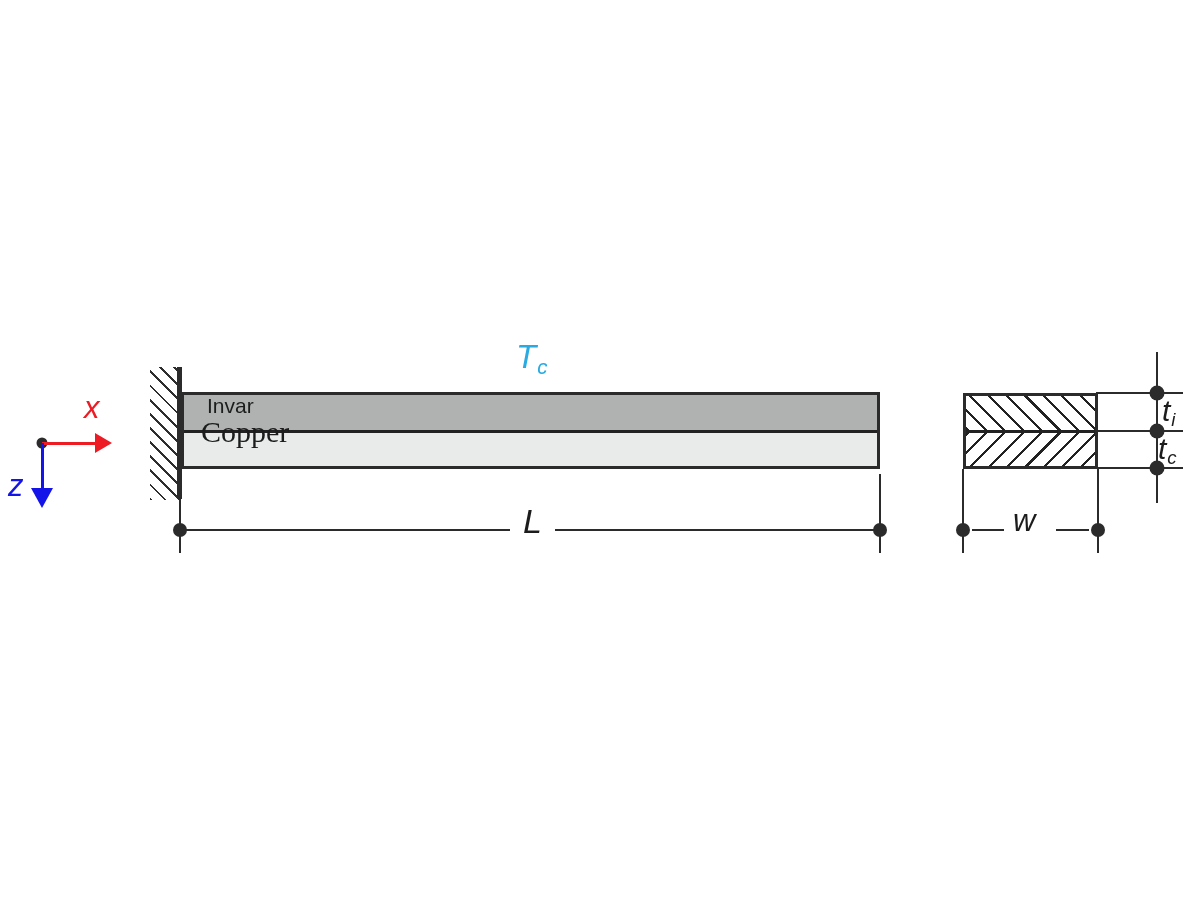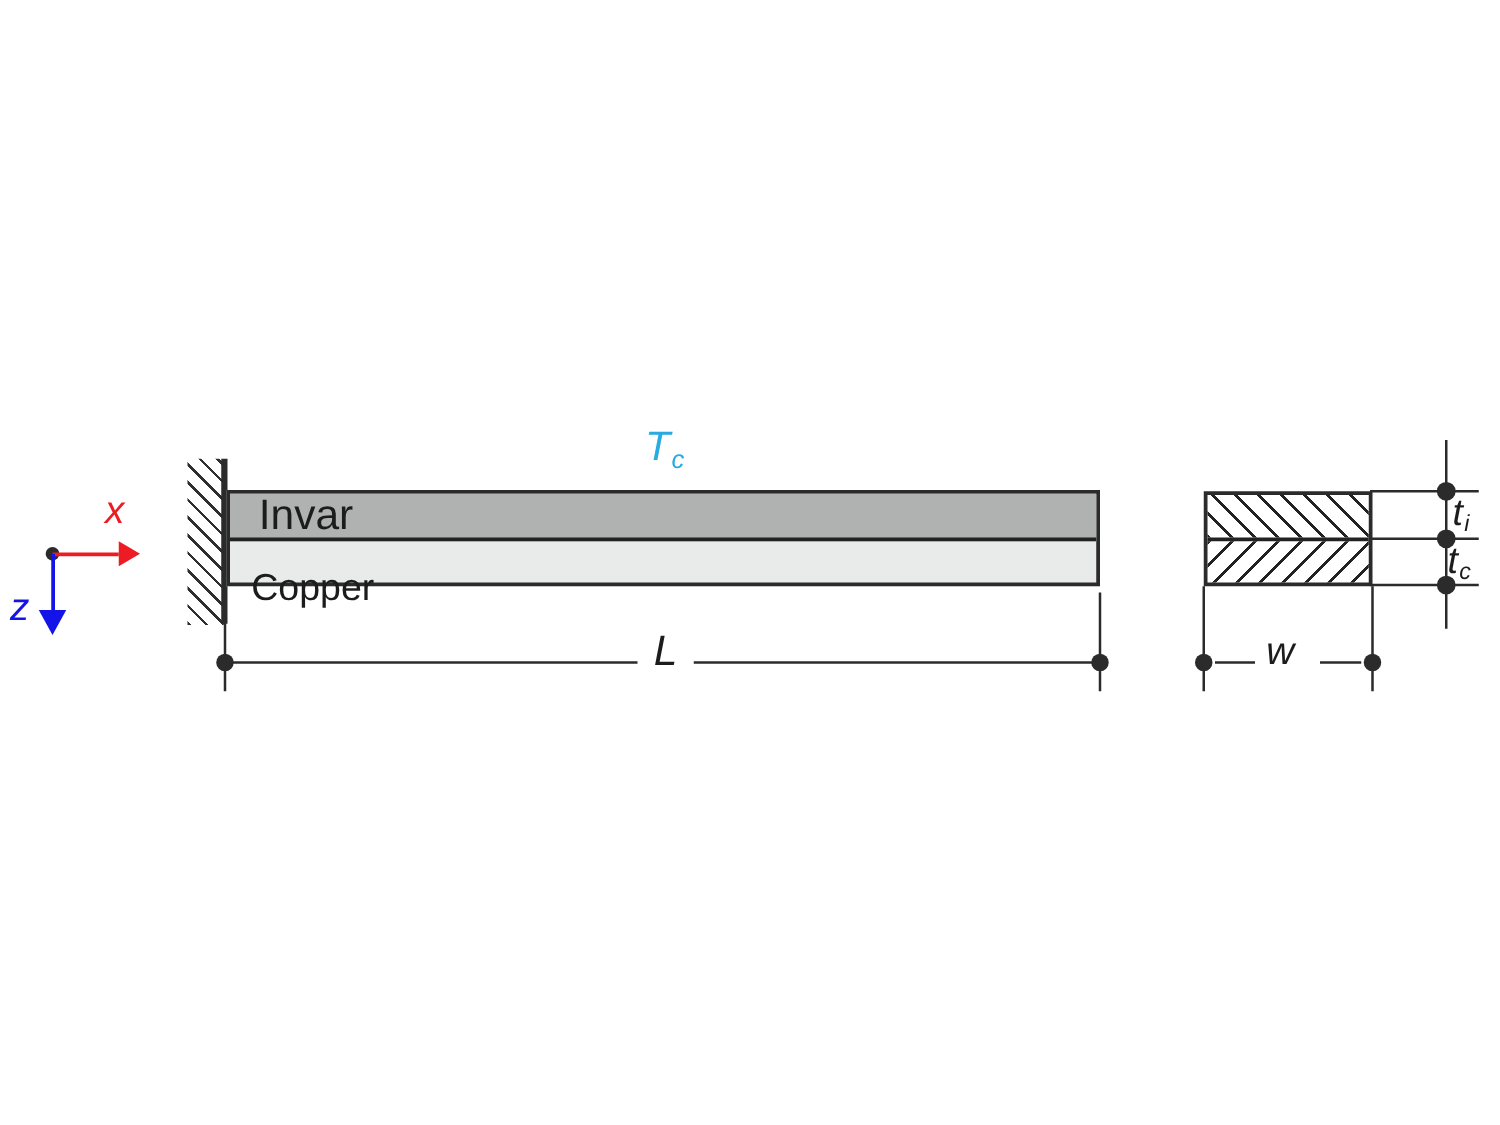--- a/index.html
+++ b/index.html
@@ -30,22 +30,22 @@
   
   #wall-hatch{left:150px;top:367px;width:29px;height:133px;
     background:repeating-linear-gradient(45deg,#2e2e2e 0 2px,transparent 2px 10px);}
   #wall-line{left:177px;top:367px;width:4.5px;height:132px;background:#2b2b2b;}
 
   
   #beam{left:181px;top:392px;width:699px;height:77px;border:3px solid #2b2b2b;
         box-sizing:border-box;background:#e9ebeb;}
   #beam-invar{position:absolute;left:0;top:0;width:100%;height:38px;background:#b0b2b2;
         border-bottom:3px solid #222;box-sizing:border-box;}
-  #invar-label{left:207px;top:395px;font-size:34px;}
-  #copper-label{left:201px;top:456px;font-size:30px;}
+  #invar-label{left:207px;top:395px;font-size:21px;}
+  #copper-label{left:201px;top:417px;font-size:30px;font-family:Liberation Serif, serif;}
   #temp-label{left:516px;top:340px;font-size:33px;}
 
   
   #l-ext-left{left:178.8px;top:497px;height:56px;}
   #l-ext-right{left:878.8px;top:474px;height:79px;}
   #l-seg1{left:180px;top:528.8px;width:330px;}
   #l-seg2{left:555px;top:528.8px;width:325px;}
   #l-dot-left{left:180px;top:530px;width:14px;height:14px;}
   #l-dot-right{left:880px;top:530px;width:14px;height:14px;}
   #l-label{left:523px;top:504px;font-size:34px;}

